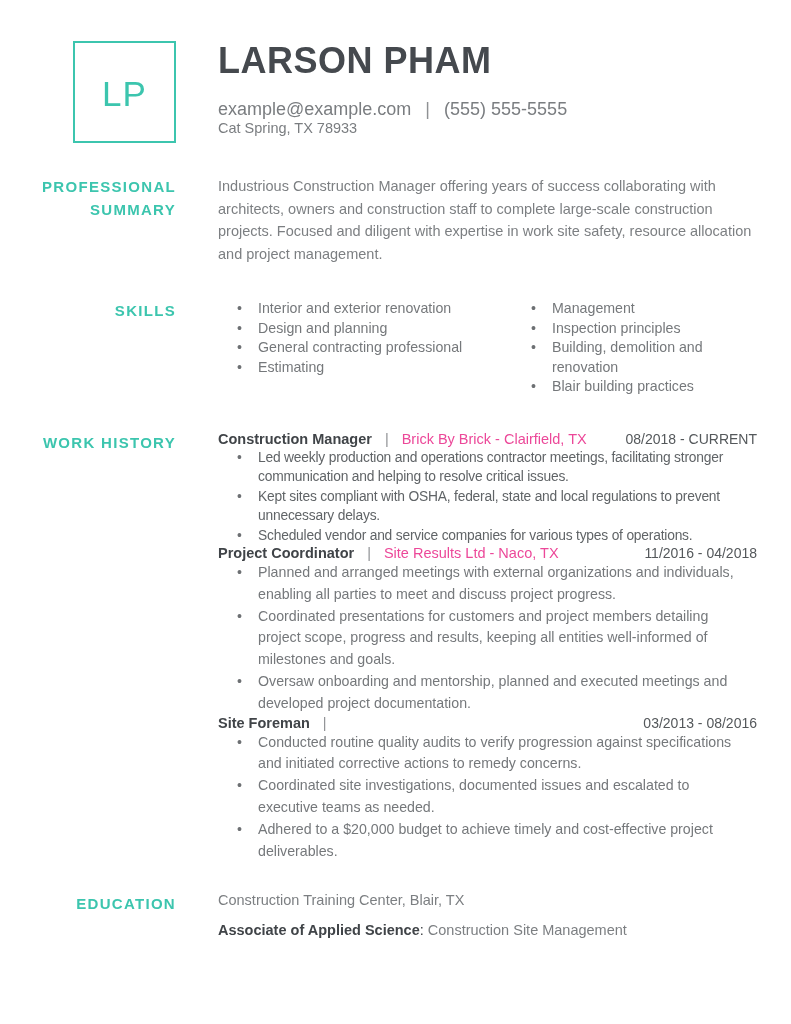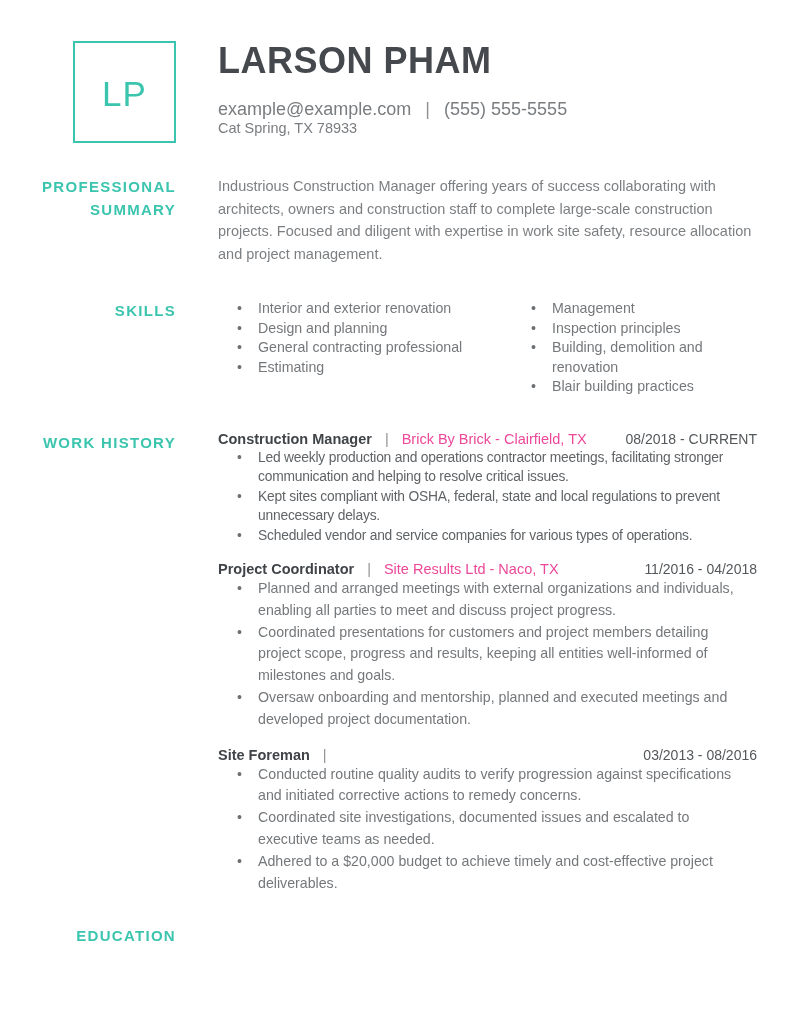--- a/index.html
+++ b/index.html
@@ -49,21 +49,21 @@
   }
   .skills-row { margin-top: 34px; }
   .skills-grid { display: grid; grid-template-columns: 294px 1fr; }
   ul.blist { list-style: none; margin: 0; padding: 0 0 0 19px; }
   .b-item { display: flex; font-size: 14.2px; line-height: 19.5px; color: #75787b; }
   .blt { flex: 0 0 21px; color: #6d7073; }
   .b-text { flex: 1 1 auto; }
   
   .work-row { margin-top: 34px; }
   .job { margin: 0; }
-  .job + .job { margin-top: 16px; }
+  .job + .job { }
   .job-header { display: flex; align-items: baseline; font-size: 14.5px; line-height: 17px; }
   .job-title { font-weight: 700; color: #404448; }
   .job-sep { color: #8f9194; margin: 0 13px; }
   .job-company { color: #ec4899; text-align: right; }
   .job-dates { margin-left: auto; color: #54585b; font-size: 14px; white-space: nowrap; }
   .job-bullets { margin-top: 12px; max-width: 512px; }
   .job-bullets .b-item { color: #75787b; font-size: 14.2px; line-height: 21.8px; }
   .job-bullets.condensed { max-width: 505px; }
   .job-bullets.condensed .b-item { font-size: 13.8px; line-height: 19.5px; color: #606467; letter-spacing: -0.2px; }
   
@@ -222,15 +222,21 @@
         </ul>
       </div>
 
     </div>
   </div>
 
   <div class="row education-row">
     <div class="label-col">
       <h2 class="section-label">EDUCATION</h2>
     </div>
+    <div class="content-col">
+      <div class="school">Construction Training Center, Blair, TX</div>
+      <div class="degree-line">
+        <span class="degree">Associate of Applied Science</span><span class="degree-colon">: </span><span>Construction Site Management</span>
+      </div>
+    </div>
   </div>
 
 </div>
 
 </body></html>

